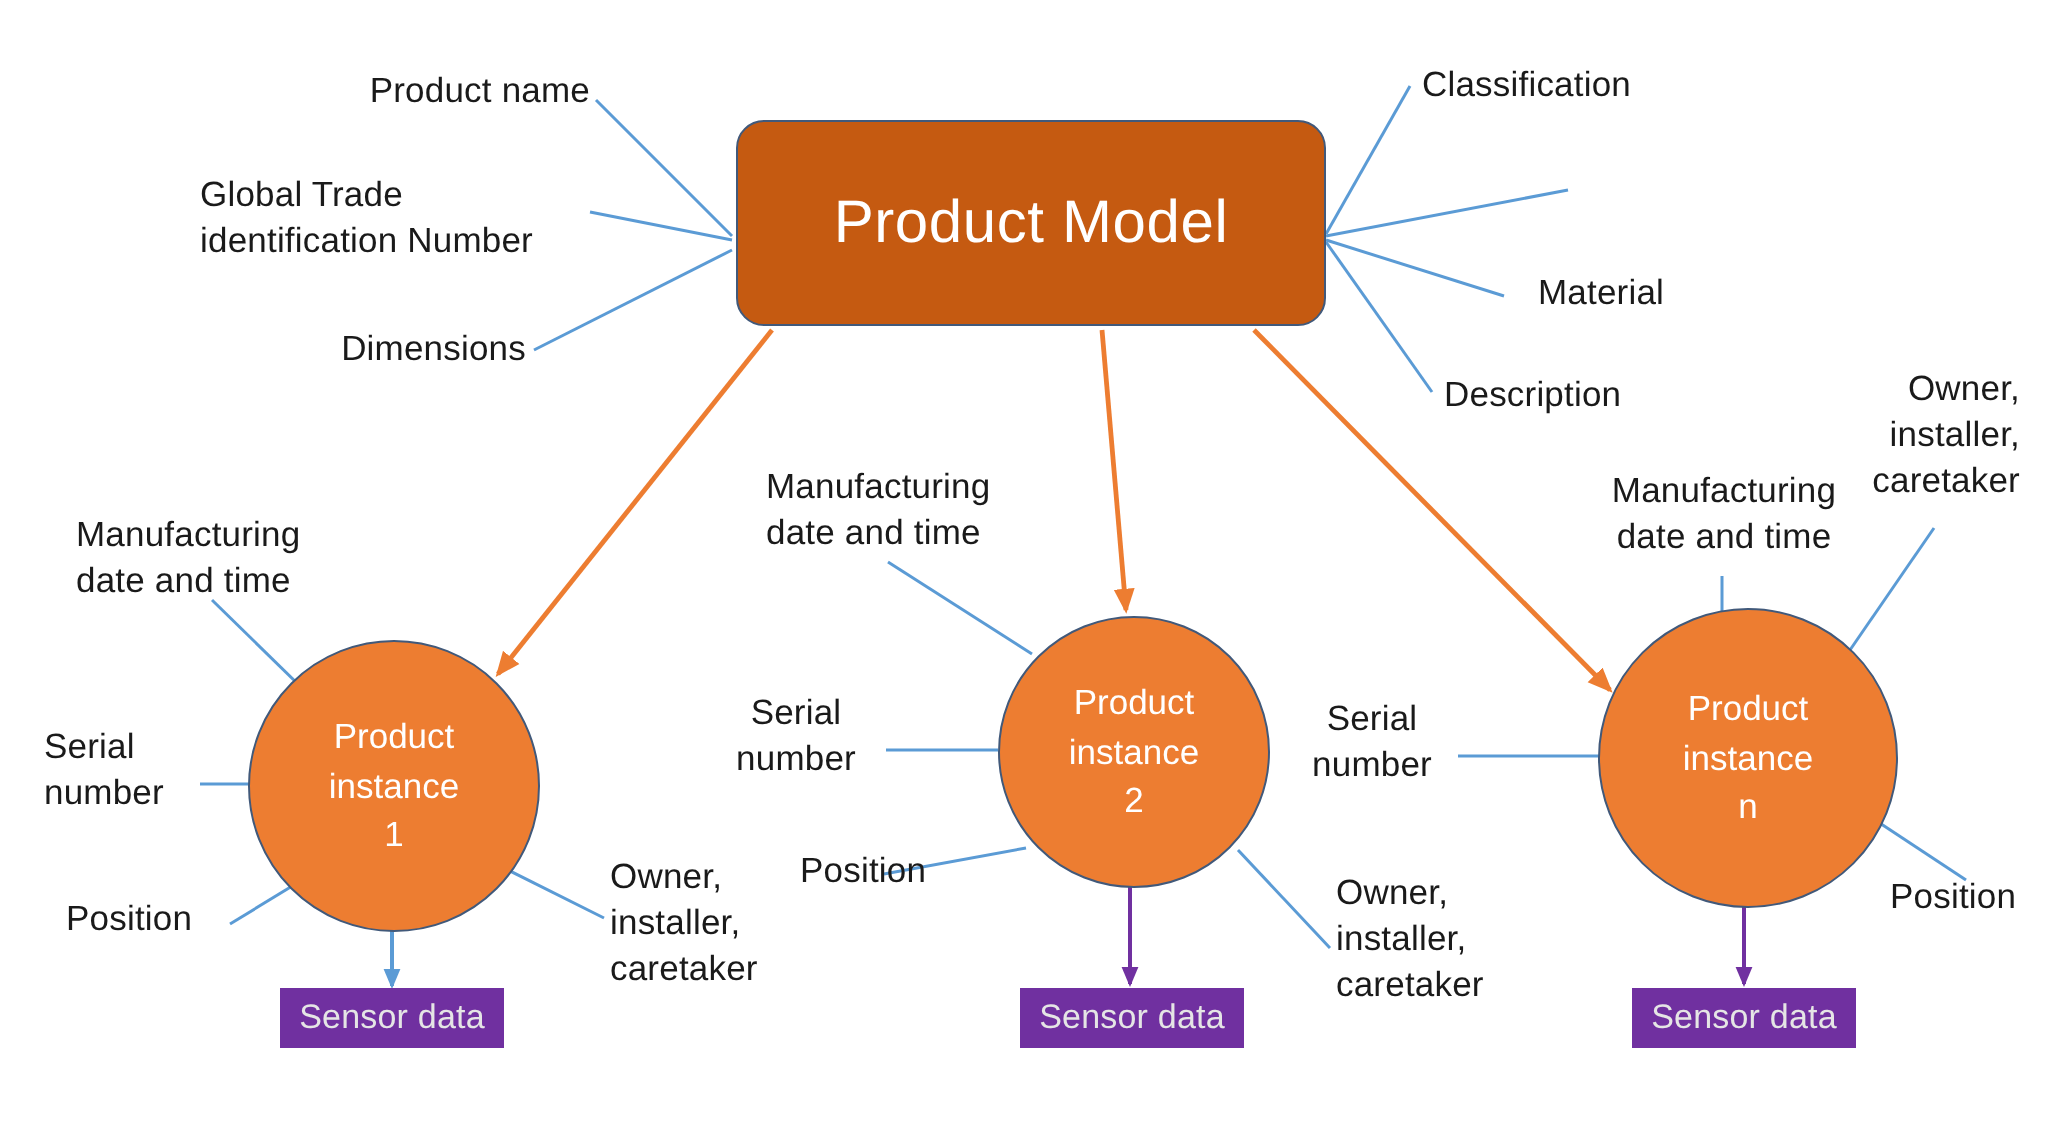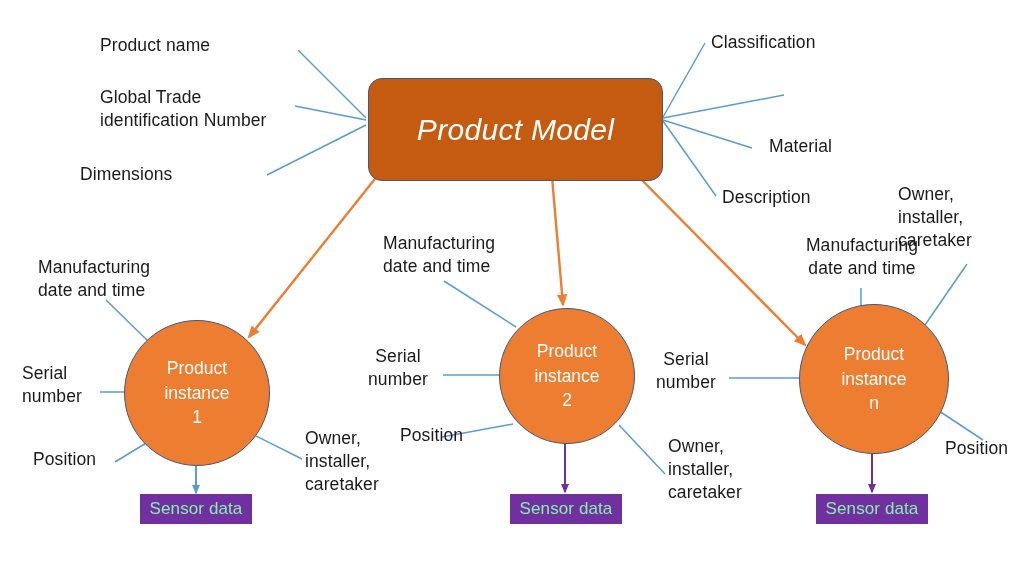--- a/index.html
+++ b/index.html
@@ -24,21 +24,21 @@
   }
   .label {
     position: absolute;
     color: #1a1a1a;
     font-size: 17.5px;
     line-height: 1.32;
     white-space: pre-line;
     letter-spacing: 0.1px;
   }
   .label.center { text-align: center; }
-  .label.right  { }
+  .label.right  { text-align: right; }
   .label.left   { text-align: left; }
 
   .node-box {
     position: absolute;
     background: #C55A11;
     border: 1.6px solid #41597A;
     border-radius: 14px;
     display: flex;
     align-items: center;
     justify-content: center;
@@ -56,21 +56,21 @@
     justify-content: center;
     text-align: center;
     color: #ffffff;
     font-size: 17.5px;
     line-height: 1.42;
     white-space: pre-line;
   }
   .sensor-box {
     position: absolute;
     background: #7030A0;
-    color: #86efac;
+    color: #e5e5e5;
     font-size: 17px;
     display: flex;
     align-items: center;
     justify-content: center;
     letter-spacing: 0.1px;
   }
 </style>
 </head>
 <body>
 
@@ -129,21 +129,21 @@
     <g stroke="#5B9BD5" stroke-width="1.5" fill="none">
       <line x1="861" y1="288" x2="861" y2="314"></line>
       <line x1="729" y1="378" x2="800" y2="378"></line>
       <line x1="967" y1="264" x2="925" y2="325"></line>
       <line x1="983" y1="440" x2="930" y2="405"></line>
     </g>
 
     <line x1="872" y1="452" x2="872" y2="492" stroke="#7030A0" stroke-width="2" marker-end="url(#arrow-purple)"></line>
   </svg>
 
-  <div class="node-box" style="left:368px; top:78px; width:293px; height:101px;font-style:italic;">
+  <div class="node-box" style="left:368px; top:60px; width:293px; height:101px;">
     <span>Product Model</span>
   </div>
 
   <div class="label right" style="left:100px; top:34px; width:195px;">Product name</div>
   <div class="label left" style="left:100px; top:86px; width:200px;">Global Trade
 identification Number</div>
   <div class="label left" style="left:711px; top:31px; width:200px;">Classification</div>
 
   <div class="label right" style="left:80px; top:163px; width:183px;">Dimensions</div>
   <div class="label left" style="left:769px; top:135px; width:150px;">Material</div>

